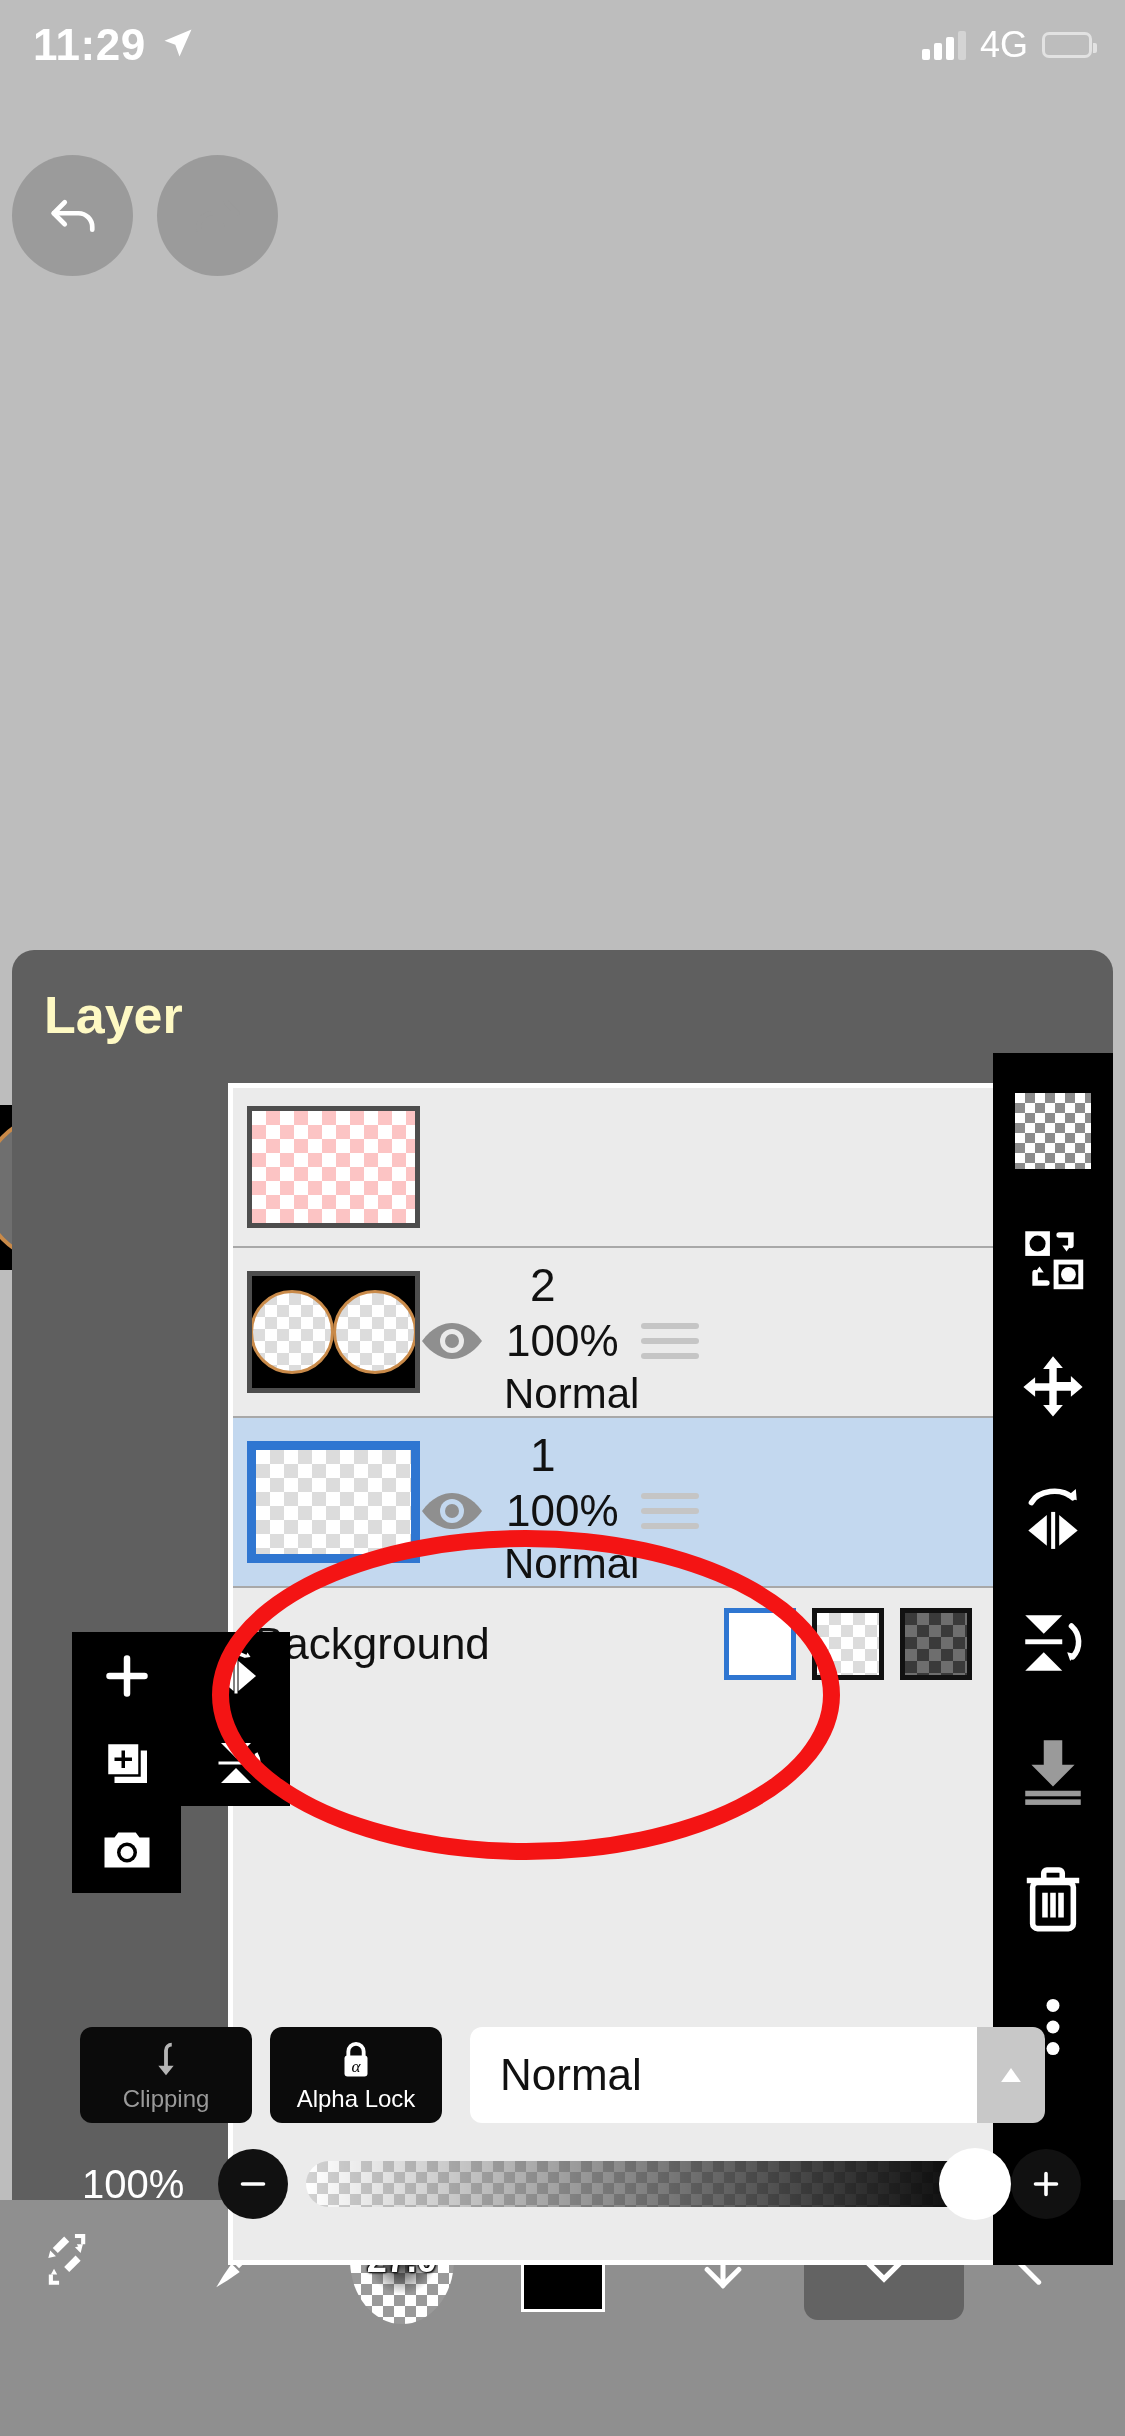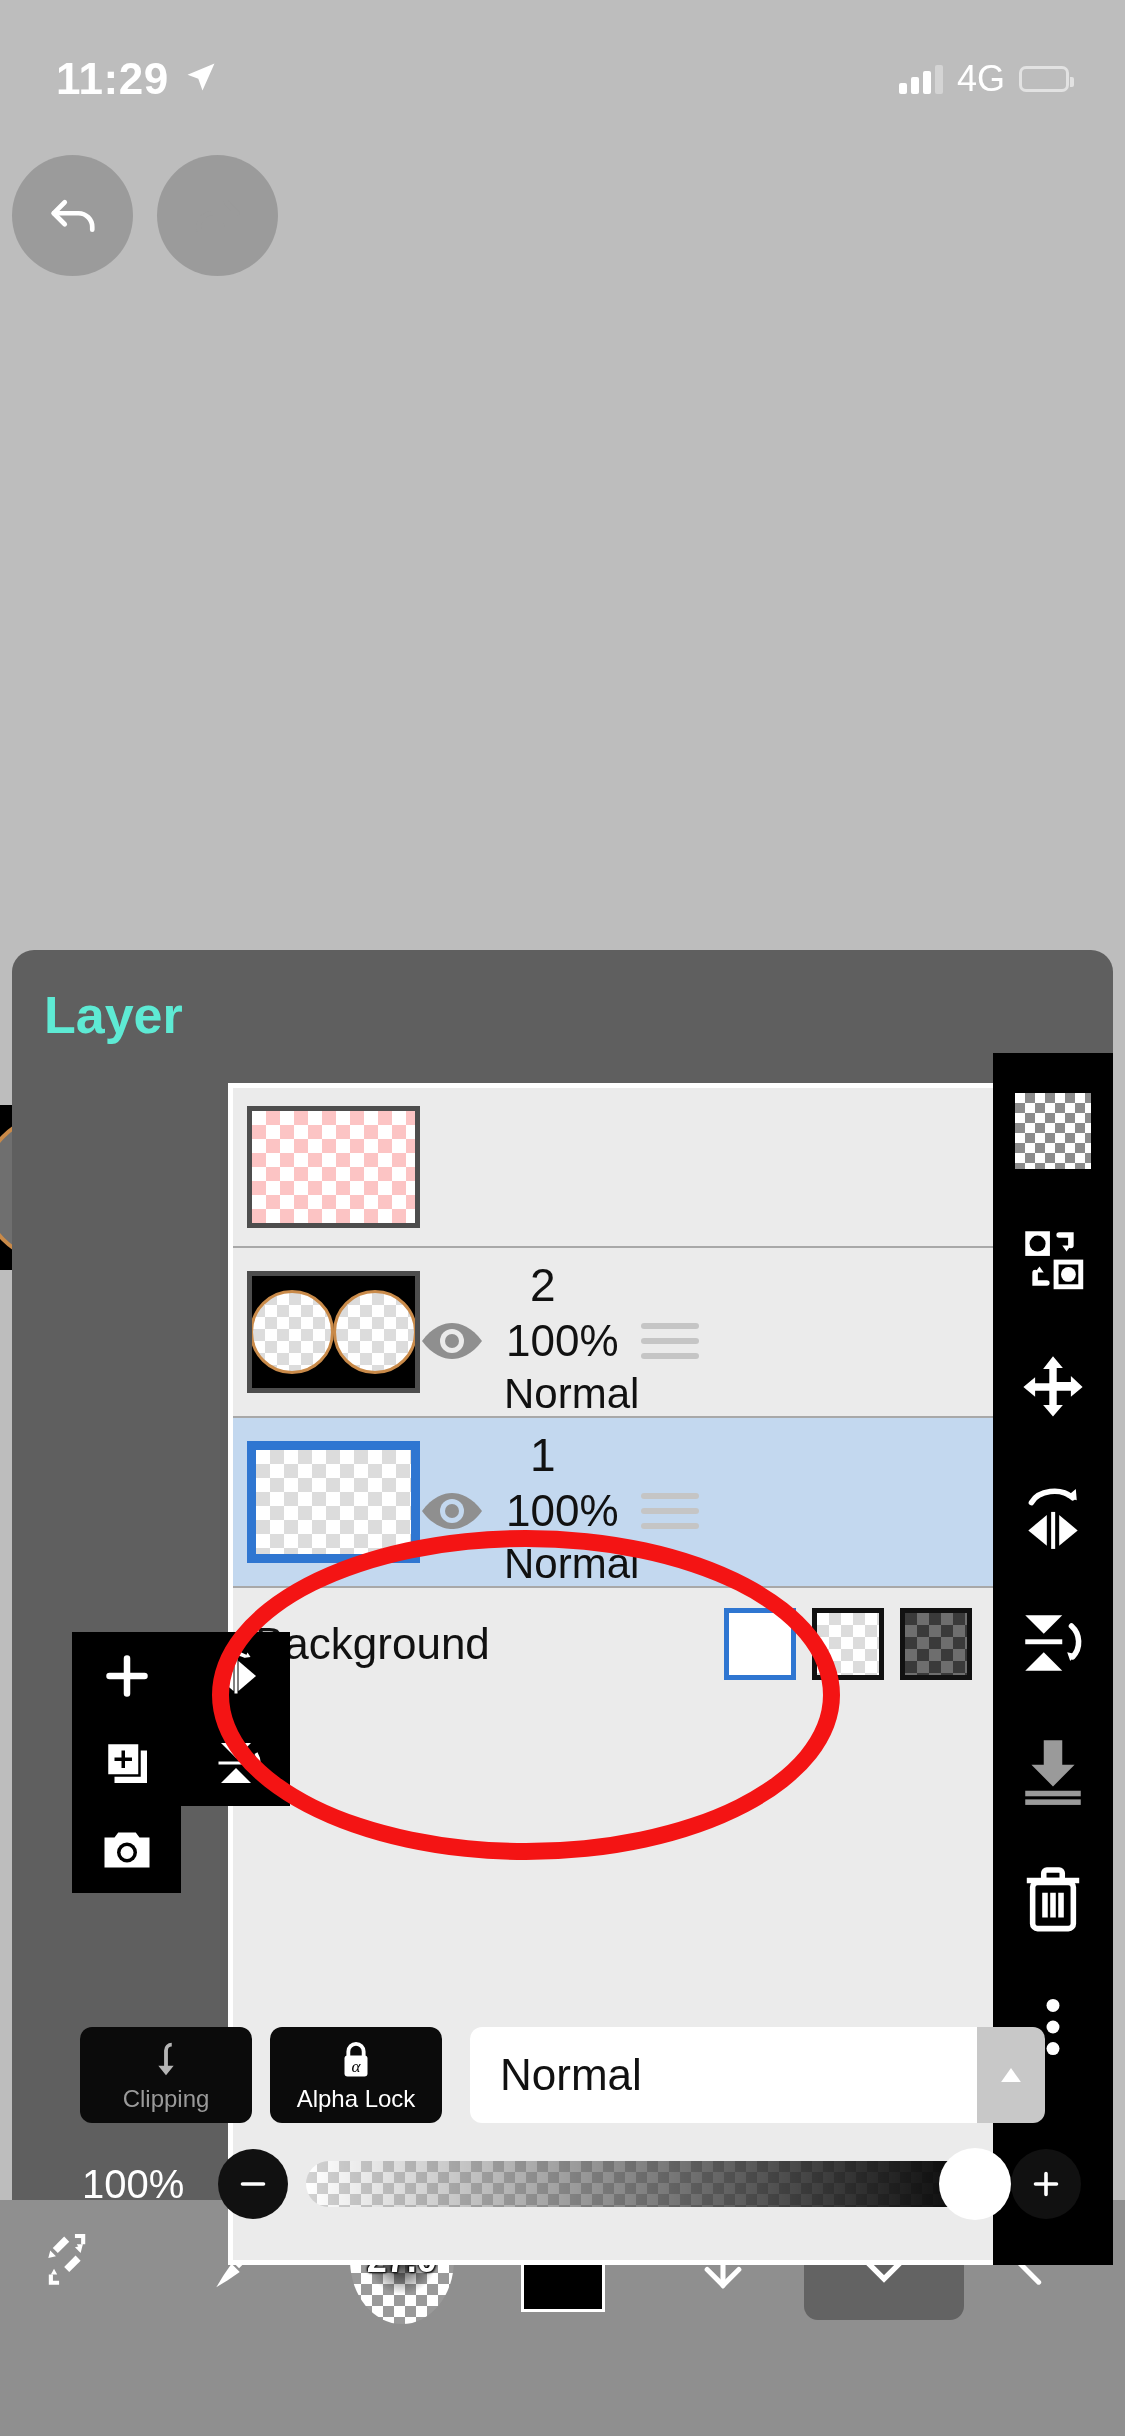--- a/index.html
+++ b/index.html
@@ -13,21 +13,21 @@
   
   #canvas-area {
     position: absolute; left: 0; top: 0; width: 1125px; height: 2436px;
     background: #bdbdbd;
   }
 
   
   #status-bar {
     position: absolute; left: 0; top: 0; width: 1125px; height: 90px;
     display: flex; align-items: center; justify-content: space-between;
-    padding: 0 56px; color: #fff; margin-top: 34px;
+    padding: 0 33px; color: #fff;
   }
   #status-left { display: flex; align-items: center; gap: 14px; }
   #clock { font-size: 44px; font-weight: 600; letter-spacing: .5px; }
   #status-right { display: flex; align-items: center; gap: 14px; }
   .sig-bars { display: flex; align-items: flex-end; gap: 4px; height: 30px; }
   .sig-bars i { display: block; width: 8px; background: #fff; border-radius: 2px; }
   .sig-bars i:nth-child(1) { height: 11px; }
   .sig-bars i:nth-child(2) { height: 17px; }
   .sig-bars i:nth-child(3) { height: 23px; }
   .sig-bars i:nth-child(4) { height: 29px; background: #d4d4d4; }
@@ -71,21 +71,21 @@
     background: #fff; border: 2px solid #c98a49; display: block;
   }
 
   
   #layer-panel {
     position: absolute; left: 12px; top: 950px; width: 1101px; height: 1250px;
     background: #5f5f5f; border-radius: 22px 22px 0 0;
   }
   #panel-title {
     position: absolute; left: 32px; top: 35px;
-    font-size: 52px; font-weight: bold; color: #5eead4;
+    font-size: 52px; font-weight: bold; color: #fef9c3;
   }
 
   
   #left-tools {
     position: absolute; left: 72px; top: 1632px; width: 219px; height: 262px;
     z-index: 6;
   }
   #left-tools .lt-cell {
     position: absolute; width: 109px; height: 87px; background: #000;
     display: flex; align-items: center; justify-content: center;

